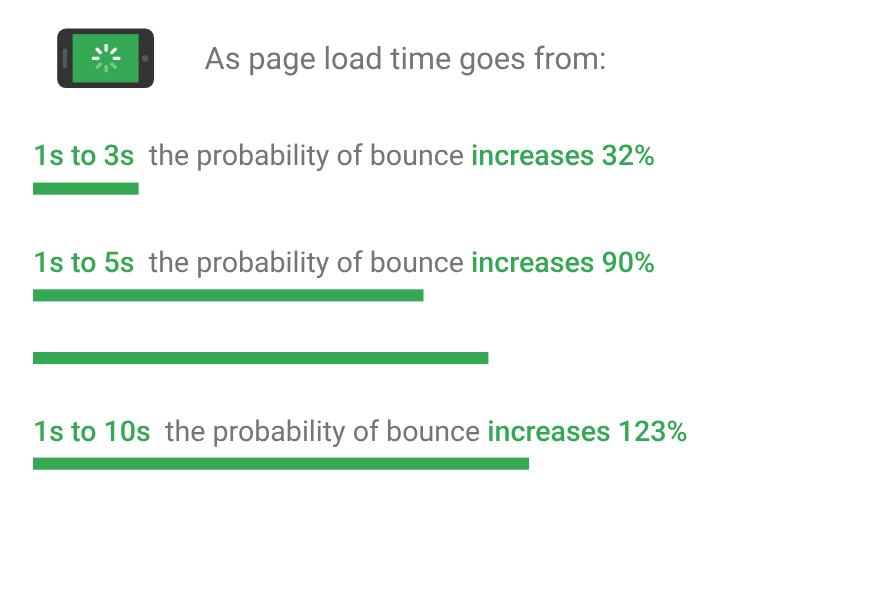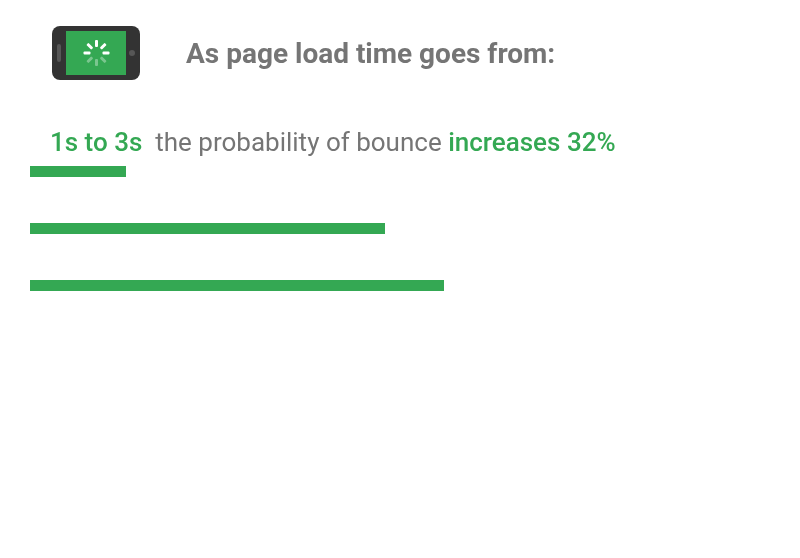--- a/index.html
+++ b/index.html
@@ -81,35 +81,34 @@
     left: 5px;
     top: 50%;
     width: 4px;
     height: 18px;
     background: #575757;
     border-radius: 2px;
     transform: translateY(-50%);
   }
   .header-title {
     font-size: 28px;
-    font-weight: 700;
+    font-weight: 400;
     color: #757575;
   }
   .rows {
     display: flex;
     flex-direction: column;
     gap: 46px;
   }
   .row { }
   .row-text {
     font-size: 26px;
     font-weight: 400;
     line-height: 1.3;
     margin-bottom: 6px;
-    margin-left: 20px;
   }
   .green {
     color: #34a853;
     font-weight: 500;
   }
   .bar-track {
     width: 100%;
     height: 11px;
     background: transparent;
   }
@@ -150,25 +149,40 @@
       <span class="green">1s to 3s</span>&nbsp;
       <span>the probability of bounce</span>
       <span class="green">increases 32%</span>
     </div>
     <div class="bar-track">
       <div class="bar-fill" style="width:13%"></div>
     </div>
   </div>
 
   <div class="row">
+    <div class="row-text">
+      <span class="green">1s to 5s</span>&nbsp;
+      <span>the probability of bounce</span>
+      <span class="green">increases 90%</span>
+    </div>
     <div class="bar-track">
       <div class="bar-fill" style="width:48%"></div>
     </div>
   </div>
 
   <div class="row">
     <div class="bar-track">
       <div class="bar-fill" style="width:56%"></div>
     </div>
   </div>
 
+  <div class="row">
+    <div class="row-text">
+      <span class="green">1s to 10s</span>&nbsp;
+      <span>the probability of bounce</span>
+      <span class="green">increases 123%</span>
+    </div>
+    <div class="bar-track">
+      <div class="bar-fill" style="width:61%"></div>
+    </div>
+  </div>
 
 </div>
 
 </body></html>

